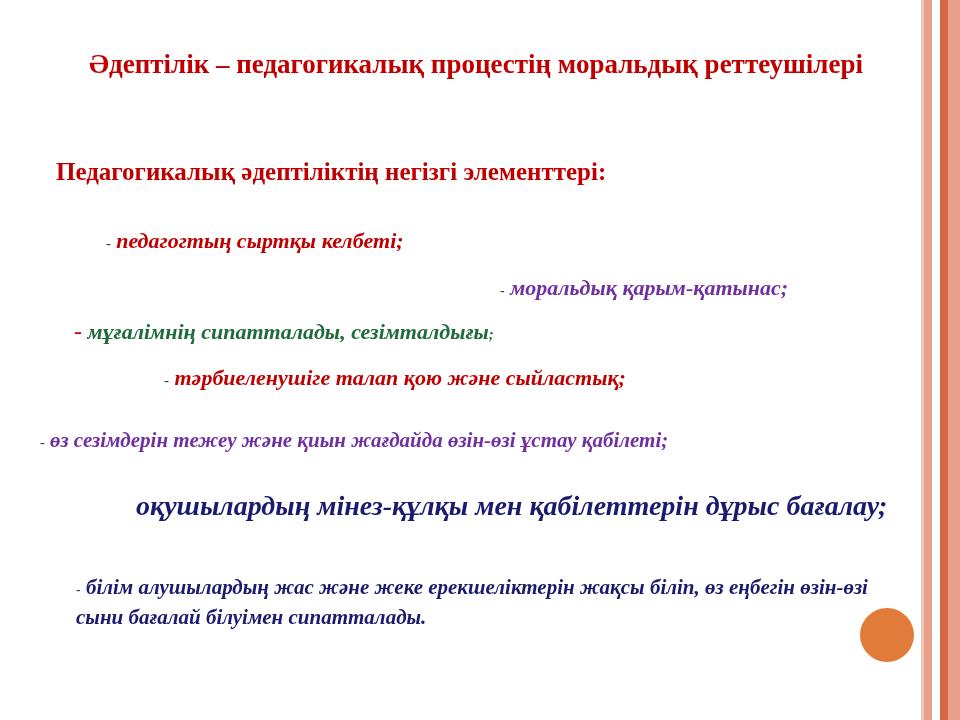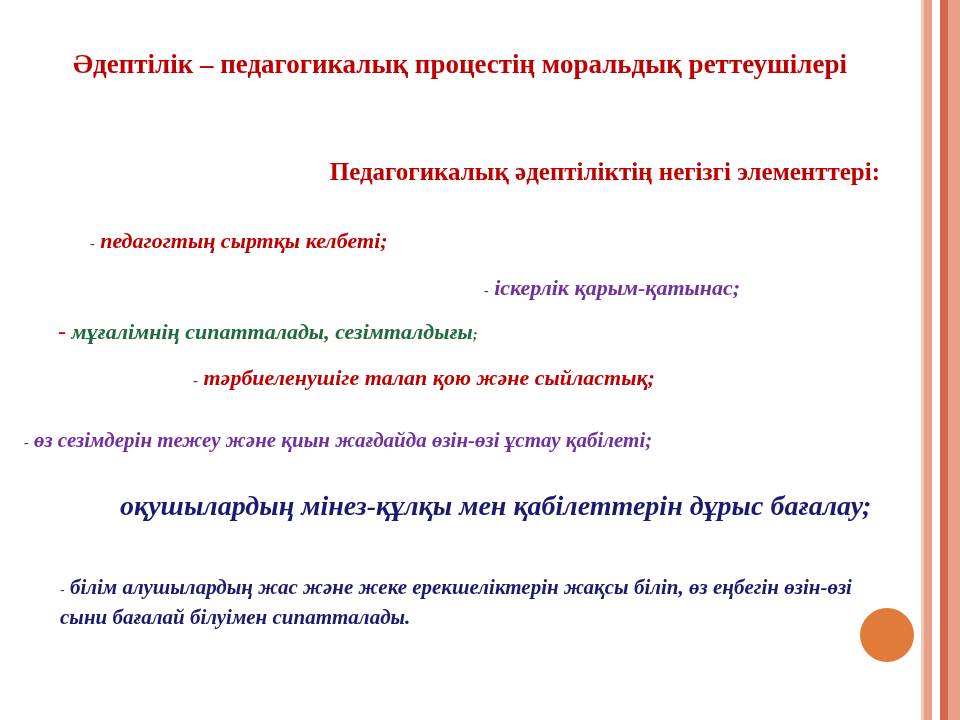--- a/index.html
+++ b/index.html
@@ -39,21 +39,21 @@
     right: 46px;
     bottom: 58px;
     width: 54px;
     height: 54px;
     border-radius: 50%;
     background: #e07b39;
   }
 
   .content {
     position: absolute;
-    left: 0;
+    left: 16px;
     top: 0;
     width: 920px;
     height: 720px;
   }
 
   .title {
     position: absolute;
     top: 46px;
     left: 60px;
     width: 800px;
@@ -63,21 +63,21 @@
     font-size: 27px;
     line-height: 1.4;
     font-family: "Liberation Serif", serif;
   }
 
   .subtitle {
     position: absolute;
     top: 158px;
     left: 40px;
     width: 840px;
-    text-align: right;
+    text-align: left;
     color: #c00000;
     font-weight: bold;
     font-size: 25px;
     font-family: "Liberation Serif", serif;
   }
 
   .line {
     position: absolute;
     font-weight: bold;
     font-style: italic;
@@ -93,21 +93,21 @@
   .l1 { top: 228px; left: 70px; font-size: 22px; color: #c00000; margin-left: 20px; }
   .l1 .dash { font-size: 14px; color: #333333; }
 
   .l2 { top: 275px; left: 484px; font-size: 22px; color: #7030a0; }
   .l2 .dash { font-size: 14px; color: #333333; }
 
   .l3 { top: 318px; left: 58px; font-size: 22px; color: #1f6b3b; }
   .l3 .dash { font-size: 24px; color: #c00000; font-style: normal; }
   .l3 .tail { font-size: 15px; }
 
-  .l4 { top: 365px; left: 148px; font-size: 22px; color: #c00000; margin-left: 45px; }
+  .l4 { top: 365px; left: 148px; font-size: 22px; color: #c00000; }
   .l4 .dash { font-size: 15px; color: #333333; }
 
   .l5 { top: 428px; left: 24px; font-size: 21px; color: #7030a0; }
   .l5 .dash { font-size: 14px; color: #333333; }
 
   .l6 { top: 490px; left: 120px; font-size: 28px; color: #1a1a6e; }
 
   .l7 {
     top: 572px;
     left: 60px;
@@ -131,21 +131,21 @@
 
     <div class="subtitle">Педагогикалық әдептіліктің негізгі элементтері:</div>
 
     <div class="line l1">
       <span class="dash">-</span>
       <span>педагогтың сыртқы келбеті;</span>
     </div>
 
     <div class="line l2">
       <span class="dash">-</span>
-      <span>іскерлік қарым-қатынас;</span>
+      <span>моральдық қарым-қатынас;</span>
     </div>
 
     <div class="line l3">
       <span class="dash">-</span>
       <span>мұғалімнің сипатталады, сезімталдығы</span><span class="tail">;</span>
     </div>
 
     <div class="line l4">
       <span class="dash">-</span>
       <span>тәрбиеленушіге талап қою және сыйластық;</span>

